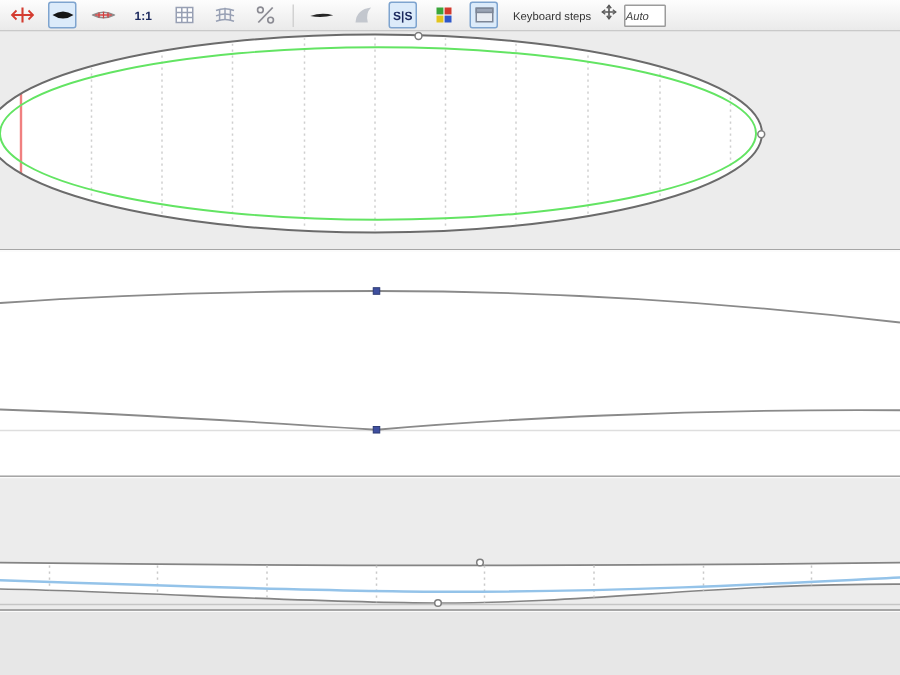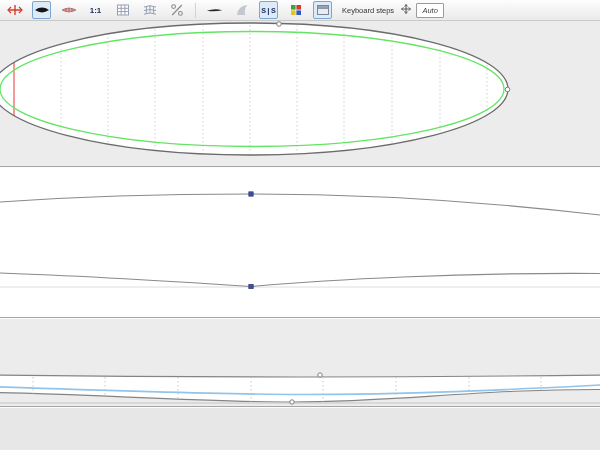--- a/index.html
+++ b/index.html
@@ -5,28 +5,28 @@
   html,body{margin:0;padding:0;width:600px;height:450px;overflow:hidden;
     font-family:"Liberation Sans", sans-serif;background:#e9e9e9;}
   .app{position:relative;width:600px;height:450px;}
 
   
   .toolbar{position:absolute;left:0;top:0;width:600px;height:21px;
     background:linear-gradient(#fdfdfd,#eaeaea);border-bottom:1px solid #c9c9c9;
     display:flex;align-items:center;box-sizing:border-box;padding-left:1px;}
   .tb{width:19px;height:18px;display:flex;align-items:center;justify-content:center;
     background:transparent;border:1px solid transparent;padding:0;margin:4px;border-radius:2px;}
-  .tb.active{background:#dcebfa;border:1px solid #7ea4cf;font-family:Liberation Mono, monospace;}
+  .tb.active{background:#dcebfa;border:1px solid #7ea4cf;}
   .tb svg{display:block;}
   .tb-label{font-size:8px;font-weight:bold;color:#1d2a5e;letter-spacing:0;}
   .sep{width:1px;height:15px;background:#d2d2d2;margin:0 5px;}
   .kbd-label{font-size:7.5px;color:#333;margin-left:6px;white-space:nowrap;}
   .step-icon{margin:0 4px 0 6px;}
   .auto-box{width:26px;height:13px;background:#fff;border:1px solid #9b9b9b;
-    font-size:7.5px;color:#444;text-align:center;line-height:13px;border-radius:1px;font-style:italic;}
+    font-size:7.5px;color:#444;text-align:left;line-height:13px;border-radius:1px;font-style:italic;}
 
   
   .panel{position:absolute;left:0;width:600px;}
   .p-outline{top:21px;height:145px;background:#ececec;}
   .p-profile{top:168px;height:149px;background:#ffffff;}
   .p-bottom{top:319px;height:87px;background:#ececec;}
   .bottom-strip{top:408px;height:42px;background:#e7e7e7;}
   .hdiv{position:absolute;left:0;width:600px;height:2px;
     background:linear-gradient(#a6a6a6 50%,#fbfbfb 50%);}
   .d1{top:166px}.d2{top:317px}.d3{top:406px}

